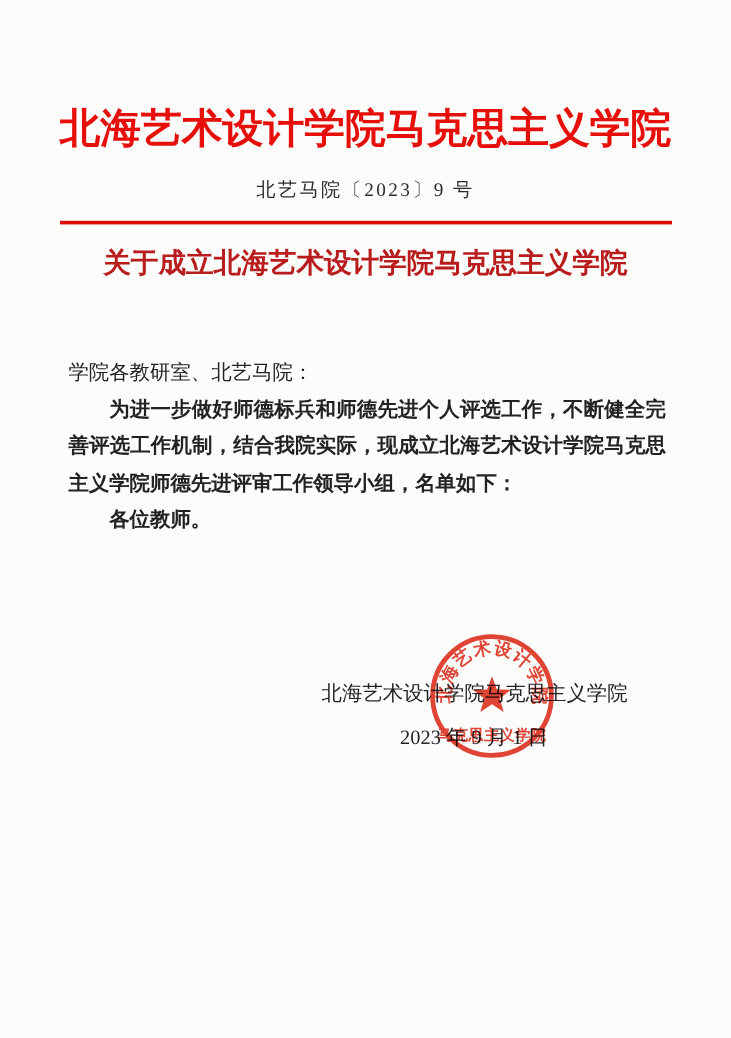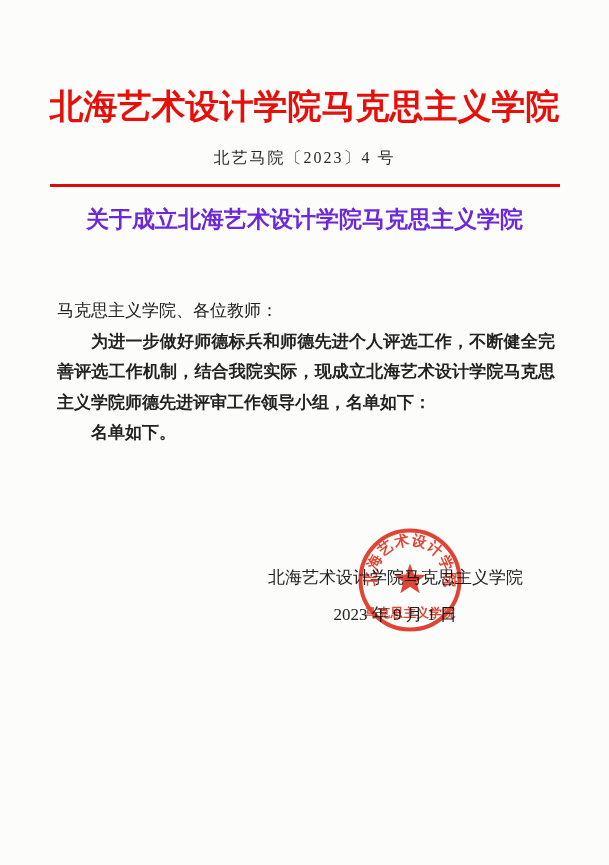--- a/index.html
+++ b/index.html
@@ -31,21 +31,21 @@
   }
   .red-rule{
     position:absolute;top:184px;left:50px;width:510px;height:3px;
     background:#dd0a05;
   }
   .doc-title{
     position:absolute;top:203px;left:0;width:609px;
     text-align:center;
     font-size:23px;font-weight:bold;
     line-height:33px;
-    color:#6d28d9;
+    color:#b91c1c;
     white-space:nowrap;
   }
   .body-text{
     position:absolute;top:296px;left:57px;width:498px;
     font-size:17px;
     line-height:30.5px;
     text-align:justify;
     color:#222;
   }
   .body-text p{margin:0;padding:0;}
@@ -78,32 +78,32 @@
     fill:#e03020;
   }
 </style>
 </head>
 <body>
 
 <div class="page">
 
   <div class="header-title">北海艺术设计学院马克思主义学院</div>
 
-  <div class="doc-number">北艺马院〔2023〕4 号</div>
+  <div class="doc-number">北艺马院〔2023〕9 号</div>
 
   <div class="red-rule"></div>
 
   <div class="doc-title">
     <div>关于成立北海艺术设计学院马克思主义学院</div>
   </div>
 
   <div class="body-text">
-    <p>马克思主义学院、各位教师：</p>
+    <p>学院各教研室、北艺马院：</p>
     <p class="indent">为进一步做好师德标兵和师德先进个人评选工作，不断健全完善评选工作机制，结合我院实际，现成立北海艺术设计学院马克思主义学院师德先进评审工作领导小组，名单如下：</p>
-    <p class="indent">名单如下。</p>
+    <p class="indent">各位教师。</p>
   </div>
 
   <div class="closing">北海艺术设计学院马克思主义学院</div>
 
   <div class="closing-date">2023 年 9 月 1 日</div>
 
   <div class="seal">
     <svg width="120" height="120" viewBox="0 0 120 120">
       <circle cx="60" cy="60" r="49.5" fill="none" stroke="#e03020" stroke-width="4"></circle>
       <polygon fill="#e03020" points="60,43.5 64,54.5 75.7,54.9 66.5,62.1 69.7,73.3 60,66.8 50.3,73.3 53.5,62.1 44.3,54.9 56,54.5"></polygon>

